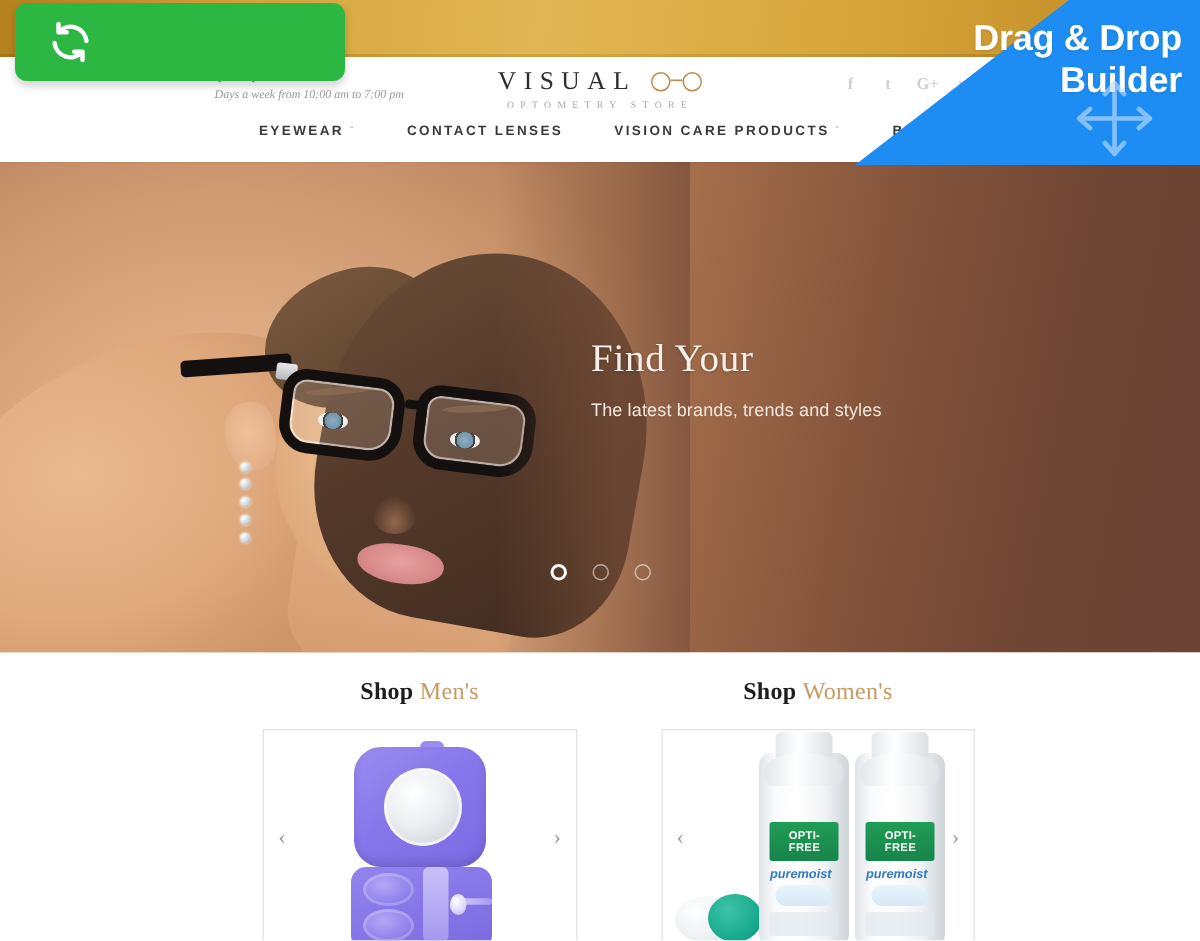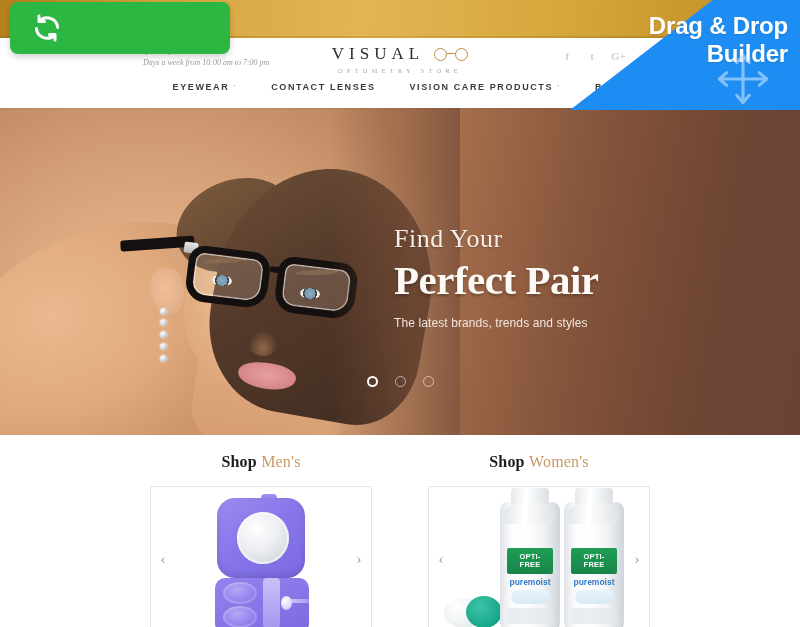--- a/index.html
+++ b/index.html
@@ -186,21 +186,21 @@
     letter-spacing:-.5px; margin-top:2px; text-shadow:0 2px 3px rgba(0,0,0,.28);
   }
   .hero-sub{
     font-size:12px; color:#f0e6dd; margin-top:12px; letter-spacing:.1px;
   }
   .dots{ position:absolute; left:0; right:0; bottom:48px; display:flex; justify-content:center; gap:17px; }
   .dot{ width:11px; height:11px; border-radius:50%; border:1.6px solid rgba(255,255,255,.55); }
   .dot.active{ border-color:#ffffff; border-width:2px; }
 
   
-  .products { position:absolute; left:0; top:435px; width:800px; height:192px; background:#fff; z-index:1;}
+  .products { position:absolute; left:0; top:435px; width:800px; height:192px; background:#fff; z-index:1;padding-left:25px;}
   .cols { display:flex; gap:56px; padding: 18px 150px 0 150px; }
   .col { flex:1; }
   .col-title {
     text-align:center; font-family:"Liberation Serif", serif; font-size:16px; font-weight:bold;
     color:#1d1d1d; letter-spacing:.2px;
   }
   .col-title .accent{ color:#c99a63; font-weight:normal; }
   .card {
     position:relative; margin-top:15px; height:145px; border:1px solid #e6e6e6; background:#fff;
     overflow:hidden; display:flex; align-items:flex-end; justify-content:center;
@@ -278,22 +278,22 @@
     border-radius:50% 50% 6px 6px;
   }
   .label-green{
     position:absolute; left:7px; top:46px; width:46px; height:26px;
     background: linear-gradient(180deg,#1f9d55,#17854a);
     border-radius:2px; color:#fff;
     display:flex; flex-direction:column; align-items:center; justify-content:center;
     font-size:7.5px; font-weight:bold; line-height:8px; letter-spacing:.2px;
   }
   .label-brand{
-    position:absolute; left:7px; top:75px; width:46px; text-align:center;
-    font-size:8.5px; color:#2e7bc4; font-weight:bold; 
+    position:absolute; left:7px; top:75px; width:46px; text-align:left;
+    font-size:8.5px; color:#2e7bc4; font-weight:bold; font-style:italic;
   }
   .label-white{
     position:absolute; left:11px; top:88px; width:38px; height:14px;
     background: linear-gradient(180deg,#eaf4fb,#d6e9f6); border-radius:7px;
   }
   .label-foot{
     position:absolute; left:7px; top:106px; width:46px; height:16px;
     background: rgba(225,232,238,.75); border-radius:2px;
   }
   .lenscap{
@@ -418,21 +418,20 @@
         <span class="hinge"></span>
         <span class="frame l"></span>
         <span class="br"></span>
         <span class="frame r"></span>
       </div>
       <div class="fade-right"></div>
     </div>
 
     <div class="hero-copy">
       <div class="hero-pre">Find Your</div>
-      <div class="hero-main">Perfect Pair</div>
       <div class="hero-sub">The latest brands, trends and styles</div>
     </div>
 
     <div class="dots">
       <span class="dot active"></span>
       <span class="dot"></span>
       <span class="dot"></span>
     </div>
   </div>
 

